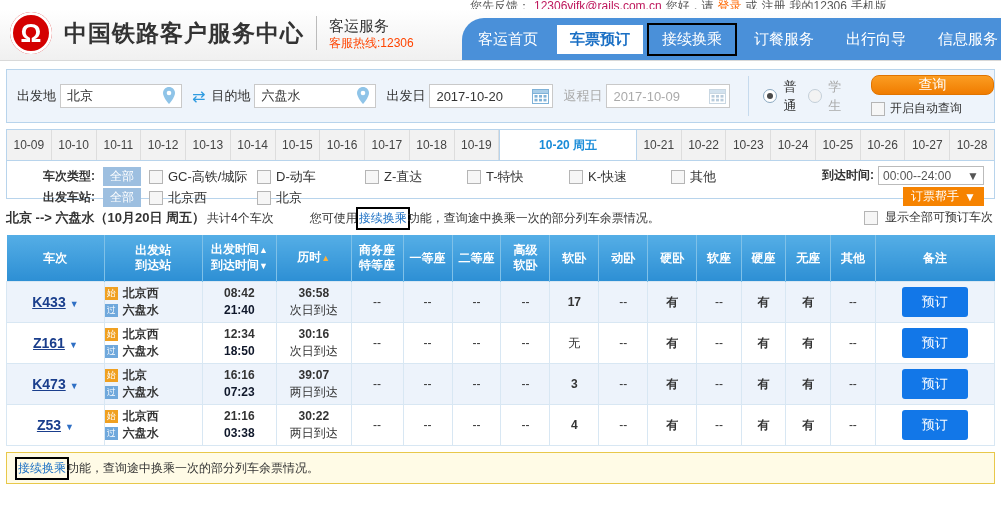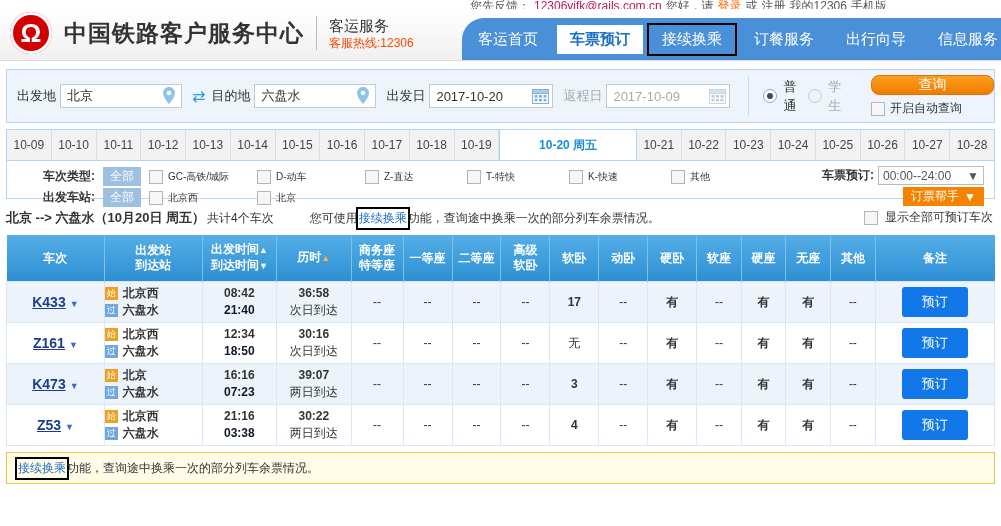--- a/index.html
+++ b/index.html
@@ -89,21 +89,21 @@
   }
   .dtab.active{background:#fff;color:#1a8cd8;font-weight:bold;flex:3.1;
                border-left:1px solid #b8d4ec;border-right:1px solid #b8d4ec;}
 
   
   .filters{margin:0 6px;border:1px solid #b8d4ec;border-top:1px solid #b8d4ec;background:#fff;
            padding:5px 0 4px 12px;position:relative;height:39px;box-sizing:border-box;}
   .frow{display:flex;align-items:center;height:21px;padding-left:24px;}
   .frow .ftitle{font-size:12px;font-weight:bold;color:#333;white-space:nowrap;}
   .pill{background:#9dbfe0;color:#fff;font-size:12px;padding:1px 7px;margin:0 8px;cursor:pointer;}
-  .fchk{display:flex;align-items:center;font-size:10px;color:#333;margin-right:10px;white-space:nowrap;}
+  .fchk{display:flex;align-items:center;font-size:13px;color:#333;margin-right:10px;white-space:nowrap;}
   .depart-time{position:absolute;right:10px;top:5px;display:flex;align-items:center;font-size:12px;}
   .dt-label{font-weight:bold;color:#333;margin-right:4px;}
   .dt-select{border:1px solid #bbb;background:#fff;height:19px;width:106px;font-size:12px;
              display:flex;align-items:center;justify-content:space-between;padding:0 4px;color:#555;
              box-sizing:border-box;cursor:pointer;}
   .helper{position:absolute;right:10px;top:26px;background:#f68300;color:#fff;font-size:12px;
           padding:1px 8px;cursor:pointer;display:flex;align-items:center;gap:5px;}
 
   
   .summary{margin:8px 6px 0 6px;display:flex;align-items:center;position:relative;height:22px;}
@@ -327,21 +327,21 @@
       <span class="cbx"></span>
       <span>北京西</span>
     </label>
     <label class="fchk">
       <span class="cbx"></span>
       <span>北京</span>
     </label>
   </div>
 
   <div class="depart-time">
-    <span class="dt-label">车票预订:</span>
+    <span class="dt-label">到达时间:</span>
     <div class="dt-select">
       <span>00:00--24:00</span>
       <span>▼</span>
     </div>
   </div>
 
   <div class="helper">
     <span>订票帮手</span>
     <span>▼</span>
   </div>

